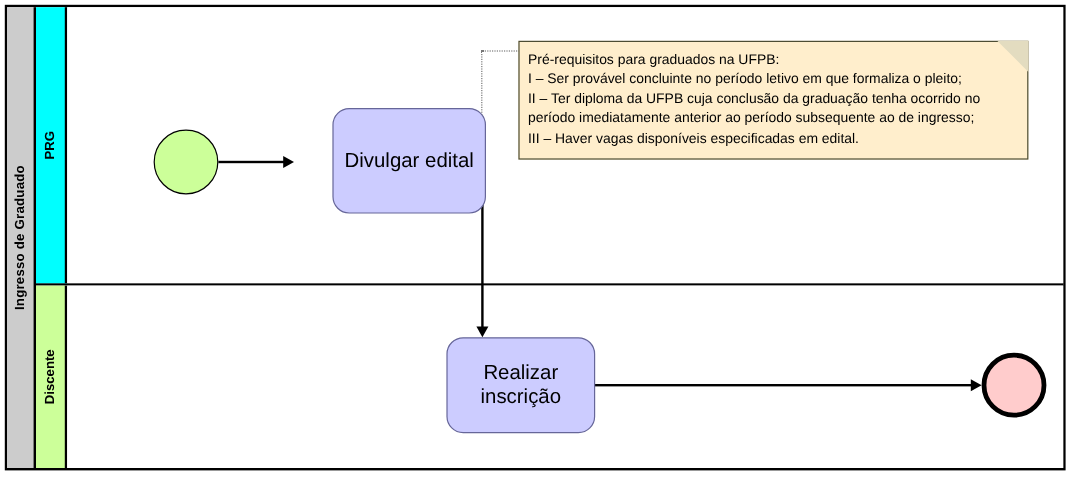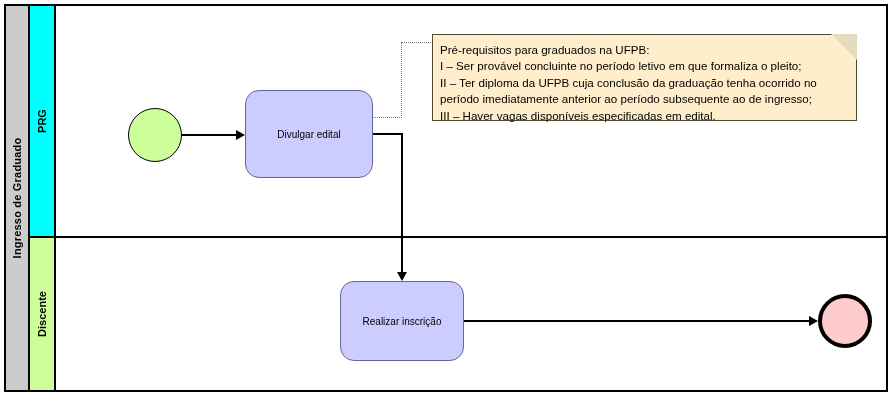--- a/index.html
+++ b/index.html
@@ -114,22 +114,23 @@
     position: absolute;
     background: #ccccff;
     border: 1.4px solid #666699;
     border-radius: 14px;
     box-sizing: border-box;
     display: flex;
     align-items: center;
     justify-content: center;
     text-align: center;
     color: #000000;
-    font-size: 10px;
+    font-size: 17px;
     padding: 4px 8px;
+    margin-left: 32px;
   }
   .task.divulgar { left: 245px; top: 90px; width: 128px; height: 88px; }
   .task.realizar { left: 340px; top: 281px; width: 124px; height: 80px; align-items: center; }
 
   
   .conn {
     position: absolute;
     background: #000000;
   }
   .conn.h { height: 1.6px; }
@@ -157,21 +158,21 @@
   }
   .assoc.h { border-top: 1.4px dotted #777777; height: 0; }
   .assoc.v { border-left: 1.4px dotted #777777; width: 0; }
 
   
   .note {
     position: absolute;
     left: 432px;
     top: 34px;
     width: 425px;
-    height: 87px;
+    height: 99px;
     background: #ffeecc;
     border: 1.4px solid #4d4d33;
     box-sizing: border-box;
   }
   .note-fold {
     position: absolute;
     right: -1px;
     top: -1px;
     width: 0;
     height: 0;

